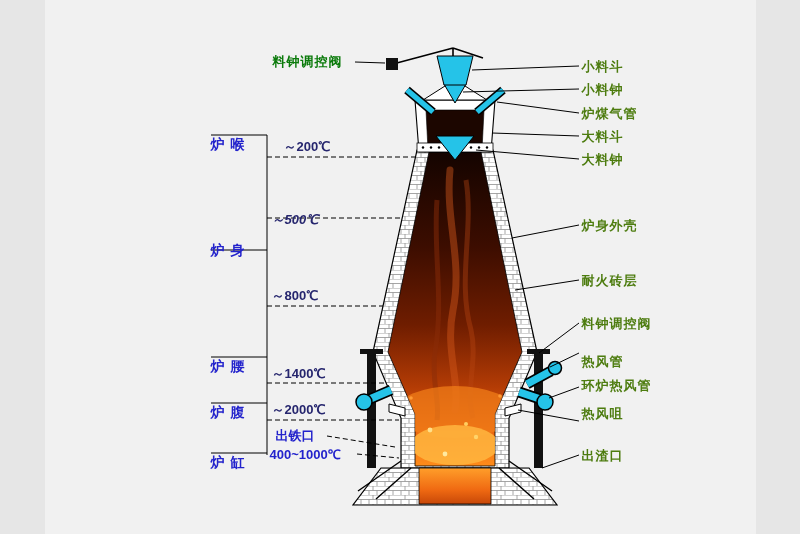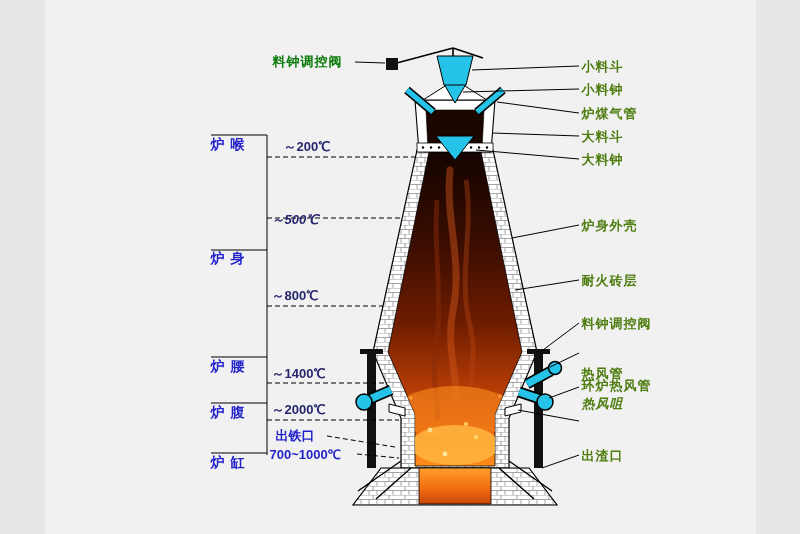--- a/index.html
+++ b/index.html
@@ -161,40 +161,40 @@
       <line x1="534" y1="387" x2="504" y2="398"></line>
       <line x1="534" y1="421" x2="473" y2="410"></line>
       <line x1="534" y1="455" x2="497" y2="468"></line>
     </g>
     <line x1="310" y1="62" x2="340" y2="63" stroke="#000" stroke-width="1"></line>
   </svg>
 
   <div class="label green" style="left:228px; top:54px;">料钟调控阀</div>
 
   <div class="label blue" style="left:166px; top:117px;">炉喉</div>
-  <div class="label blue" style="left:166px; top:231px;">炉身</div>
+  <div class="label blue" style="left:166px; top:223px;">炉身</div>
   <div class="label blue" style="left:166px; top:339px;">炉腰</div>
   <div class="label blue" style="left:166px; top:385px;">炉腹</div>
   <div class="label blue" style="left:166px; top:435px;">炉缸</div>
 
   <div class="label temp" style="left:239px; top:139px;">～200℃</div>
   <div class="label temp" style="left:227px; top:212px;font-style:italic;">～500℃</div>
   <div class="label temp" style="left:227px; top:288px;">～800℃</div>
   <div class="label temp" style="left:227px; top:366px;">～1400℃</div>
   <div class="label temp" style="left:227px; top:402px;">～2000℃</div>
 
   <div class="label blue2" style="left:231px; top:428px;">出铁口</div>
-  <div class="label blue2" style="left:225px; top:447px;">700~1000℃</div>
+  <div class="label blue2" style="left:225px; top:447px;">400~1000℃</div>
 
   <div class="label red" style="left:537px; top:59px;">小料斗</div>
   <div class="label red" style="left:537px; top:82px;">小料钟</div>
   <div class="label red" style="left:537px; top:106px;">炉煤气管</div>
   <div class="label red" style="left:537px; top:129px;">大料斗</div>
   <div class="label red" style="left:537px; top:152px;">大料钟</div>
   <div class="label red" style="left:537px; top:218px;">炉身外壳</div>
   <div class="label red" style="left:537px; top:273px;">耐火砖层</div>
   <div class="label red" style="left:537px; top:316px;">料钟调控阀</div>
-  <div class="label red" style="left:537px; top:366px;">热风管</div>
+  <div class="label red" style="left:537px; top:354px;">热风管</div>
   <div class="label red" style="left:537px; top:378px;">环炉热风管</div>
-  <div class="label red" style="left:537px; top:396px;font-style:italic;">热风咀</div>
+  <div class="label red" style="left:537px; top:406px;">热风咀</div>
   <div class="label red" style="left:537px; top:448px;">出渣口</div>
 
 </div>
 
 </body></html>

